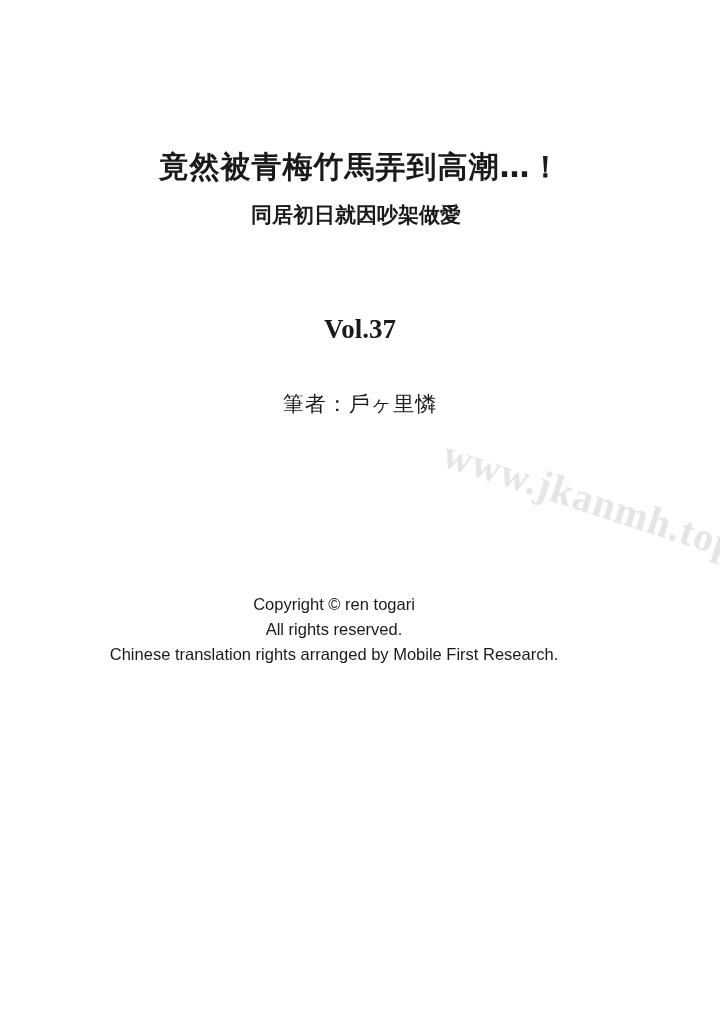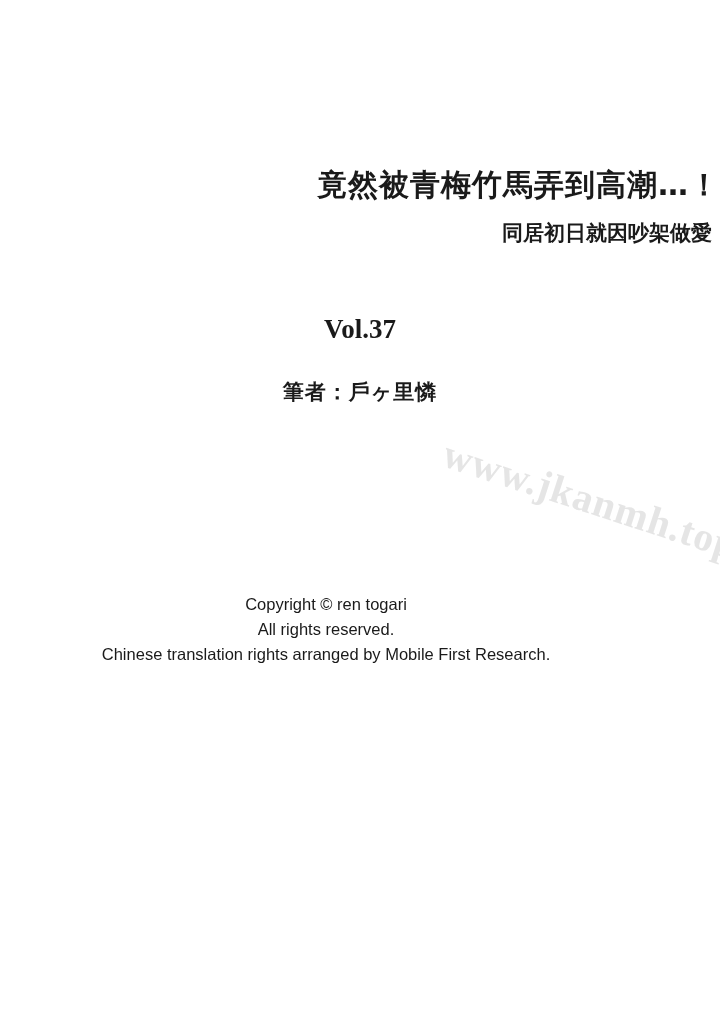--- a/index.html
+++ b/index.html
@@ -16,24 +16,24 @@
     position: relative;
   }
   .page {
     position: relative;
     width: 720px;
     height: 1017px;
     box-sizing: border-box;
   }
   .title-block {
     position: absolute;
-    top: 166px;
+    top: 148px;
     left: 0;
     width: 720px;
-    text-align: right;
+    text-align: center;
   }
   .main-title {
     font-family: "DejaVu Sans", "Liberation Sans", sans-serif;
     font-size: 30px;
     font-weight: 700;
     letter-spacing: 1px;
     color: #1a1a1a;
     line-height: 1.25;
     margin: 0;
   }
@@ -51,27 +51,27 @@
     left: 0;
     width: 720px;
     text-align: center;
     font-family: Liberation Serif, serif;
     font-size: 27px;
     font-weight: 700;
     color: #1a1a1a;
   }
   .author {
     position: absolute;
-    top: 378px;
+    top: 390px;
     left: 0;
     width: 720px;
     text-align: center;
     font-family: "DejaVu Sans", "Liberation Sans", sans-serif;
     font-size: 21px;
-    font-weight: 700;
+    font-weight: 400;
     color: #1a1a1a;
     letter-spacing: 1px;
   }
   .watermark {
     position: absolute;
     top: 430px;
     left: 452px;
     width: 300px;
     font-family: "Liberation Serif", serif;
     font-size: 40px;
@@ -87,20 +87,21 @@
   .copyright {
     position: absolute;
     top: 592px;
     left: 0;
     width: 652px;
     text-align: center;
     font-family: "Liberation Sans", sans-serif;
     font-size: 16.5px;
     color: #1a1a1a;
     line-height: 25px;
+    padding-left: 8px;
   }
   .copyright div {
     white-space: nowrap;
   }
 </style>
 </head>
 <body>
 
 <div class="page">
 

